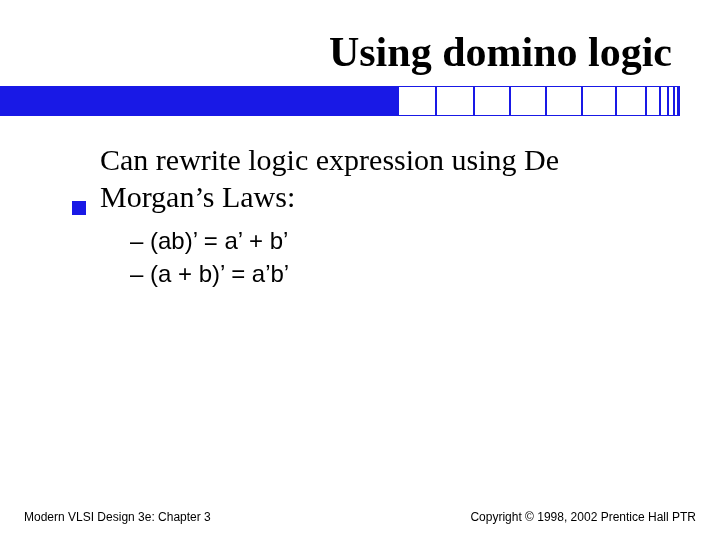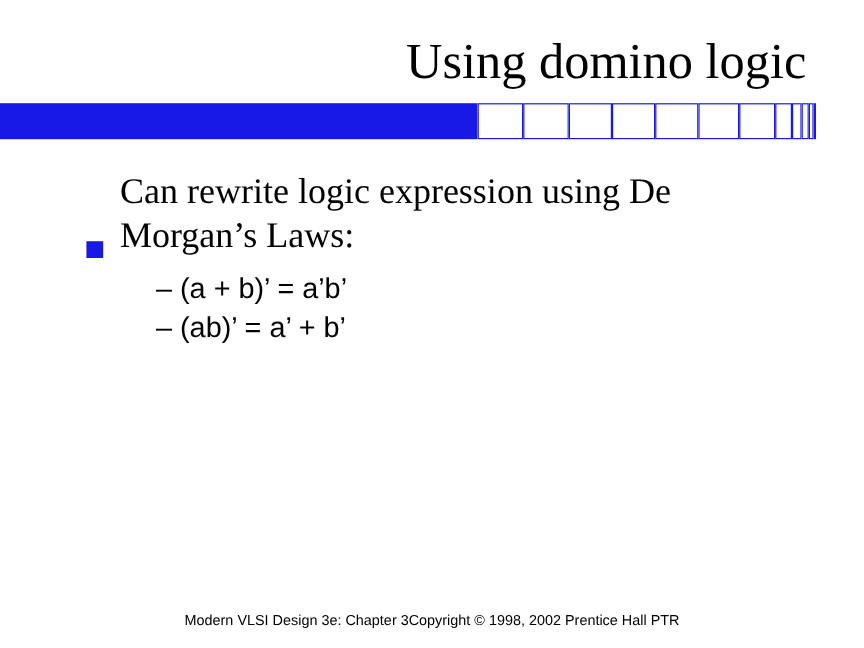--- a/index.html
+++ b/index.html
@@ -13,21 +13,21 @@
     width: 720px;
     height: 540px;
     position: relative;
     padding: 0;
   }
   .title {
     font-size: 42px;
     color: #000;
     text-align: right;
     padding: 28px 48px 10px 0;
-    font-weight: normal;
+    font-weight: bold;
   }
   .decor {
     position: relative;
     height: 30px;
     width: 100%;
   }
   .decor .solid {
     position: absolute;
     left: 0;
     top: 0;
@@ -78,21 +78,21 @@
     color: #000;
     line-height: 1.35;
     font-family: Arial, Helvetica, sans-serif;
   }
   .footer {
     position: absolute;
     bottom: 16px;
     left: 0;
     width: 100%;
     display: flex;
-    justify-content: center;
+    justify-content: space-between;
     padding: 0 24px;
     font-family: Arial, Helvetica, sans-serif;
     font-size: 12px;
     color: #000;
   }
 </style>
 </head>
 <body>
 
 <div class="slide">
@@ -117,22 +117,22 @@
     </div>
   </div>
 
   <div class="content">
 
     <div class="bullet1">
       <span class="sq"></span>
       <span class="b1text">Can rewrite logic expression using De Morgan’s Laws:</span>
     </div>
     <div class="sublist">
+      <div class="subitem">– (ab)’ = a’ + b’</div>
       <div class="subitem">– (a + b)’ = a’b’</div>
-      <div class="subitem">– (ab)’ = a’ + b’</div>
     </div>
 
 
   </div>
 
   <div class="footer">
     <span>Modern VLSI Design 3e: Chapter 3</span>
     <span>Copyright © 1998, 2002 Prentice Hall PTR</span>
   </div>
 

